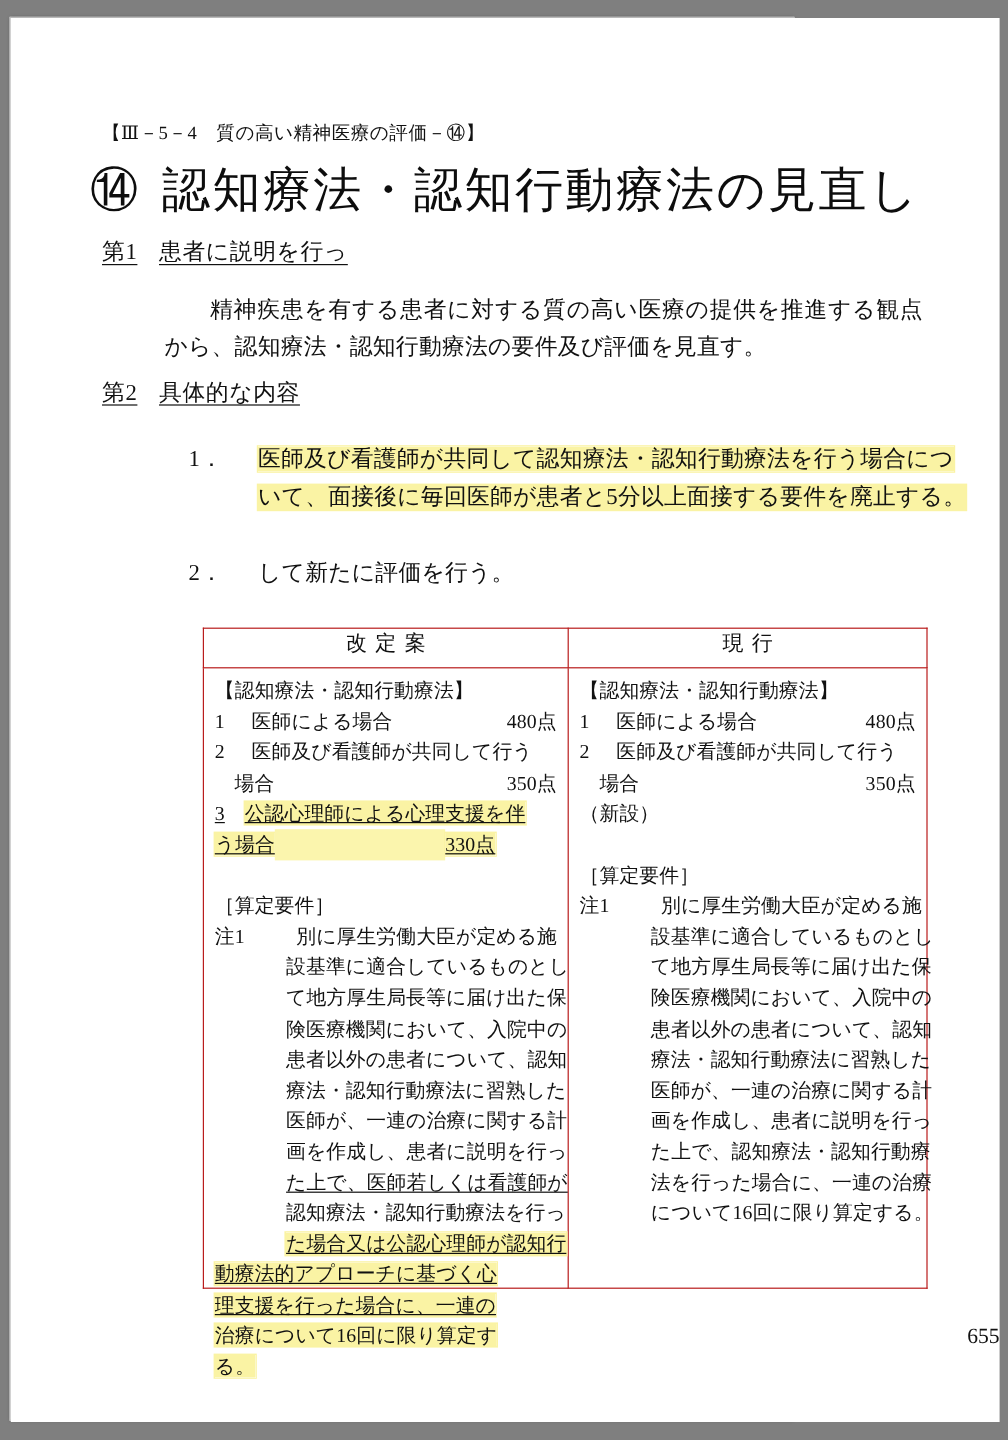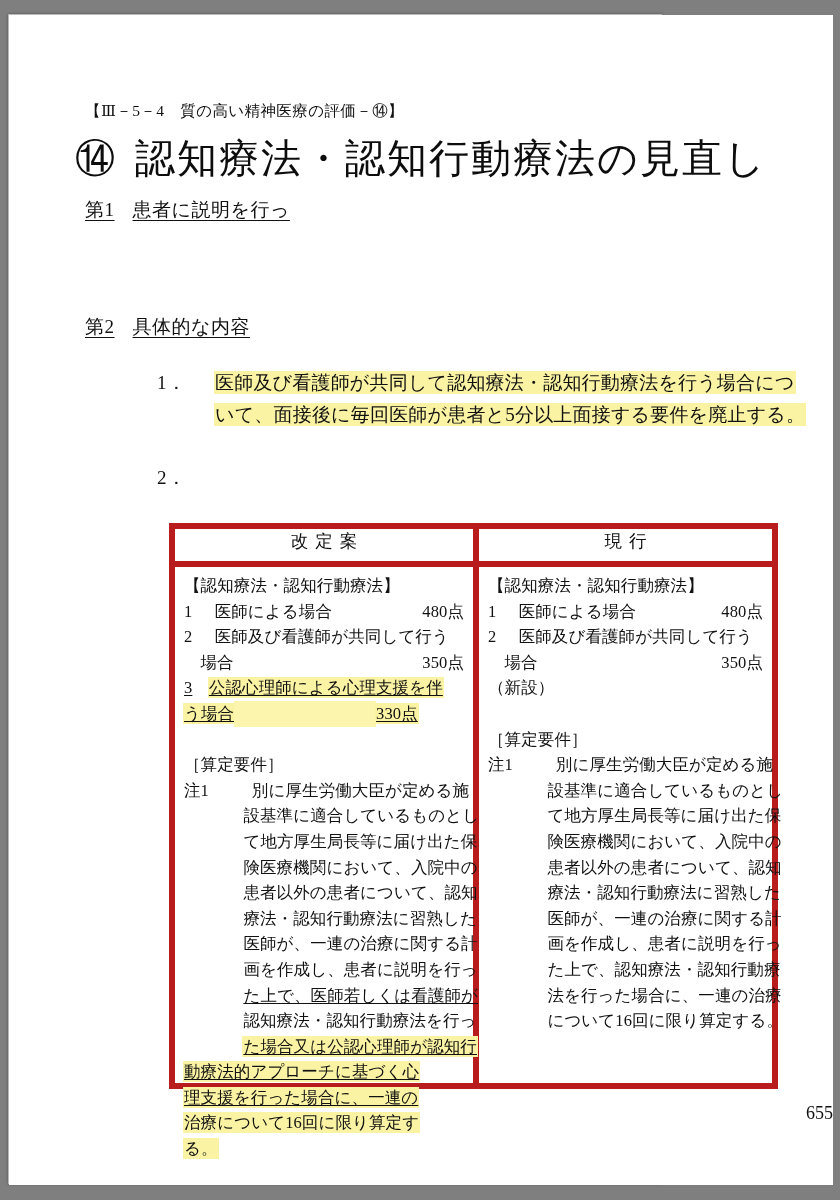--- a/index.html
+++ b/index.html
@@ -125,21 +125,21 @@
   
   .cmp-table {
     position: absolute;
     left: 160px;
     top: 508px;
     width: 603px;
     border-collapse: collapse;
     table-layout: fixed;
   }
   .cmp-table td, .cmp-table th {
-    border: 6px solid #b91c1c;
+    border: 1px solid #b91c1c;
     vertical-align: top;
     padding: 0;
   }
   .cmp-table th {
     height: 32px;
     font-weight: normal;
     font-size: 17.5px;
     letter-spacing: 7px;
     text-indent: 7px;
     color: #111;
@@ -181,36 +181,38 @@
   <div class="doc-kicker">【Ⅲ－5－4　質の高い精神医療の評価－⑭】</div>
 
   <div class="doc-title">
     <span class="t-num">⑭</span><span>認知療法・認知行動療法の見直し</span>
   </div>
 
   <div class="sec-heading" id="sec1">
     <span class="sec-label">第1</span><span>患者に説明を行っ</span>
   </div>
 
+  <div class="body-para" id="para1">精神疾患を有する患者に対する質の高い医療の提供を推進する観点から、認知療法・認知行動療法の要件及び評価を見直す。</div>
 
   <div class="sec-heading" id="sec2">
     <span class="sec-label">第2</span><span>具体的な内容</span>
   </div>
 
   <div class="numbered" id="item1">
     <span class="num-marker">1．</span>
     <span class="num-body">
       <span class="ln"><span class="hl">医師及び看護師が共同して認知療法・認知行動療法を行う場合につ</span></span>
       <span class="ln"><span class="hl">いて、面接後に毎回医師が患者と5分以上面接する要件を廃止する。</span></span>
     </span>
   </div>
 
   <div class="numbered" id="item2">
     <span class="num-marker">2．</span>
     <span class="num-body">
+      <span class="ln"><span>して新たに評価を行う。</span></span>
     </span>
   </div>
 
   <table class="cmp-table">
     <colgroup>
           <col style="width:304px">
           <col style="width:299px">
         </colgroup>
     <thead>
       <tr>

